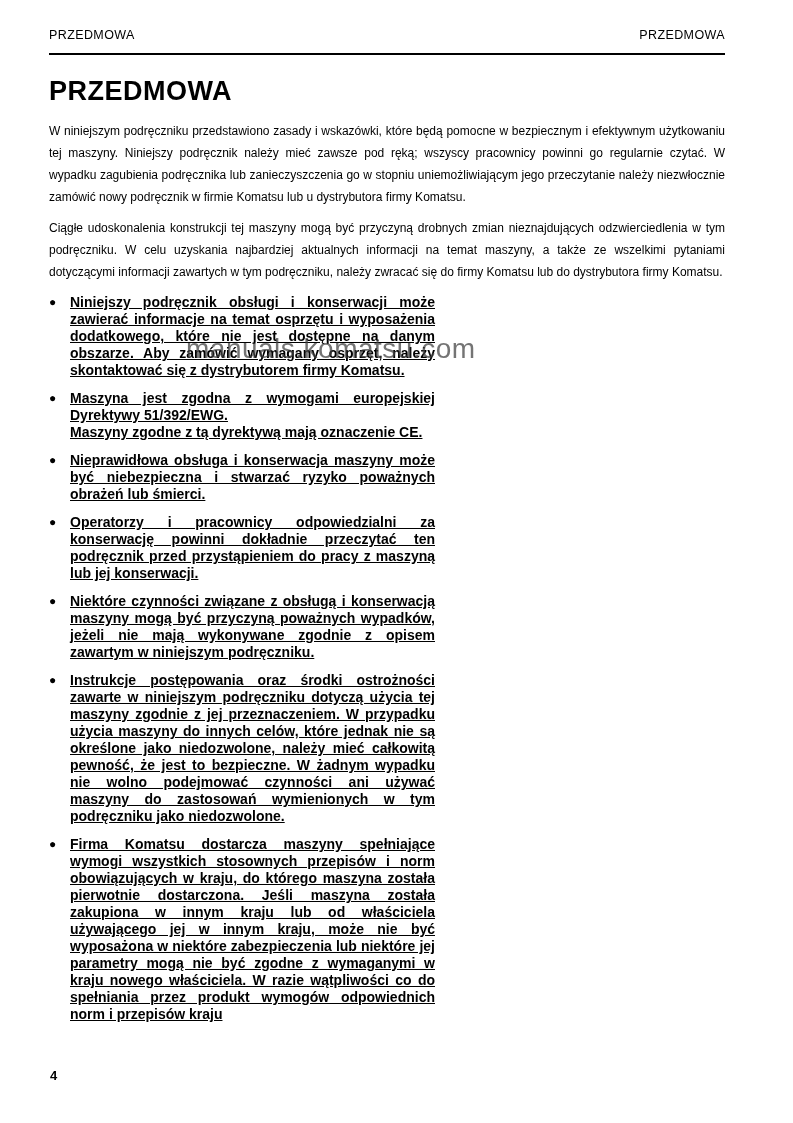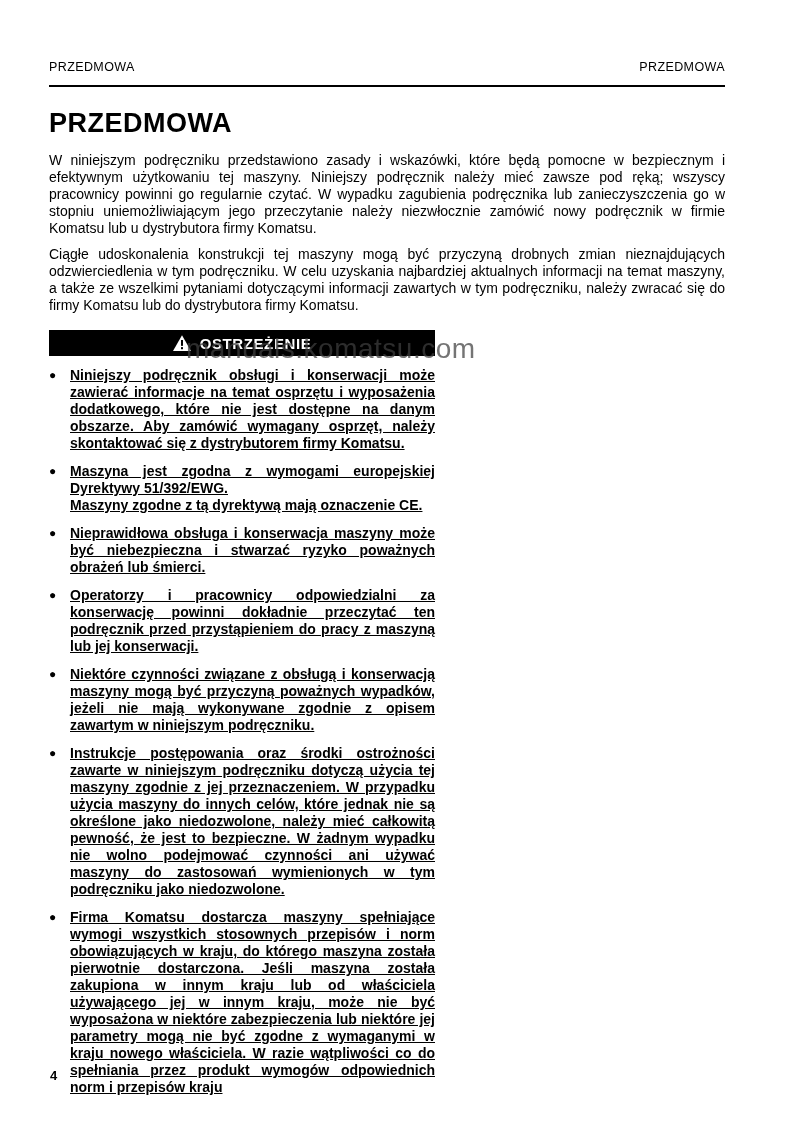--- a/index.html
+++ b/index.html
@@ -11,23 +11,22 @@
     width: 793px;
     height: 1123px;
     position: relative;
     font-family: "Liberation Sans", sans-serif;
     color: #000000;
     overflow: hidden;
   }
   .page {
     position: absolute;
     inset: 0;
-    padding: 44px 68px 0 49px;
+    padding: 28px 68px 0 49px;
     box-sizing: border-box;
-    margin-top: 16px;
   }
   
   .doc-header {
     display: flex;
     justify-content: space-between;
     align-items: flex-end;
     font-size: 12.5px;
     letter-spacing: 0.4px;
     padding-bottom: 11px;
     border-bottom: 2px solid #000;
@@ -35,22 +34,22 @@
   
   .doc-title {
     margin: 21px 0 0 0;
     font-size: 27px;
     font-weight: bold;
     letter-spacing: 0.5px;
   }
   
   .intro p {
     margin: 9px 0 0 0;
-    font-size: 14px;
-    line-height: 17px;
+    font-size: 12px;
+    line-height: 22px;
     text-align: justify;
   }
   .intro p:first-child { margin-top: 13px; }
   
   .warning-banner {
     margin-top: 16px;
     width: 386px;
     height: 26px;
     background: #000000;
     color: #ffffff;
@@ -121,30 +120,20 @@
     <span>PRZEDMOWA</span>
   </div>
 
   <h1 class="doc-title">PRZEDMOWA</h1>
 
   <div class="intro">
     <p>W niniejszym podręczniku przedstawiono zasady i wskazówki, które będą pomocne w bezpiecznym i efektywnym użytkowaniu tej maszyny. Niniejszy podręcznik należy mieć zawsze pod ręką; wszyscy pracownicy powinni go regularnie czytać. W wypadku zagubienia podręcznika lub zanieczyszczenia go w stopniu uniemożliwiającym jego przeczytanie należy niezwłocznie zamówić nowy podręcznik w firmie Komatsu lub u dystrybutora firmy Komatsu.</p>
     <p>Ciągłe udoskonalenia konstrukcji tej maszyny mogą być przyczyną drobnych zmian nieznajdujących odzwierciedlenia w tym podręczniku. W celu uzyskania najbardziej aktualnych informacji na temat maszyny, a także ze wszelkimi pytaniami dotyczącymi informacji zawartych w tym podręczniku, należy zwracać się do firmy Komatsu lub do dystrybutora firmy Komatsu.</p>
   </div>
 
-  <div class="warning-banner">
-    <span class="warn-icon">
-      <svg width="18" height="16" viewBox="0 0 24 21" aria-hidden="true">
-        <path d="M12 0 L24 21 L0 21 Z" fill="#ffffff"></path>
-        <rect x="10.7" y="6.5" width="2.6" height="7.8" fill="#000000"></rect>
-        <rect x="10.7" y="16" width="2.6" height="2.8" fill="#000000"></rect>
-      </svg>
-    </span>
-    <span>OSTRZEŻENIE</span>
-  </div>
 
   <ul class="warning-list">
     <li>
       <span class="bullet-dot">●</span>
       <span class="bullet-text">Niniejszy podręcznik obsługi i konserwacji może zawierać informacje na temat osprzętu i wyposażenia dodatkowego, które nie jest dostępne na danym obszarze. Aby zamówić wymagany osprzęt, należy skontaktować się z dystrybutorem firmy Komatsu.</span>
     </li>
     <li>
       <span class="bullet-dot">●</span>
       <span class="bullet-text">Maszyna jest zgodna z wymogami europejskiej Dyrektywy 51/392/EWG.
 Maszyny zgodne z tą dyrektywą mają oznaczenie CE.</span>

